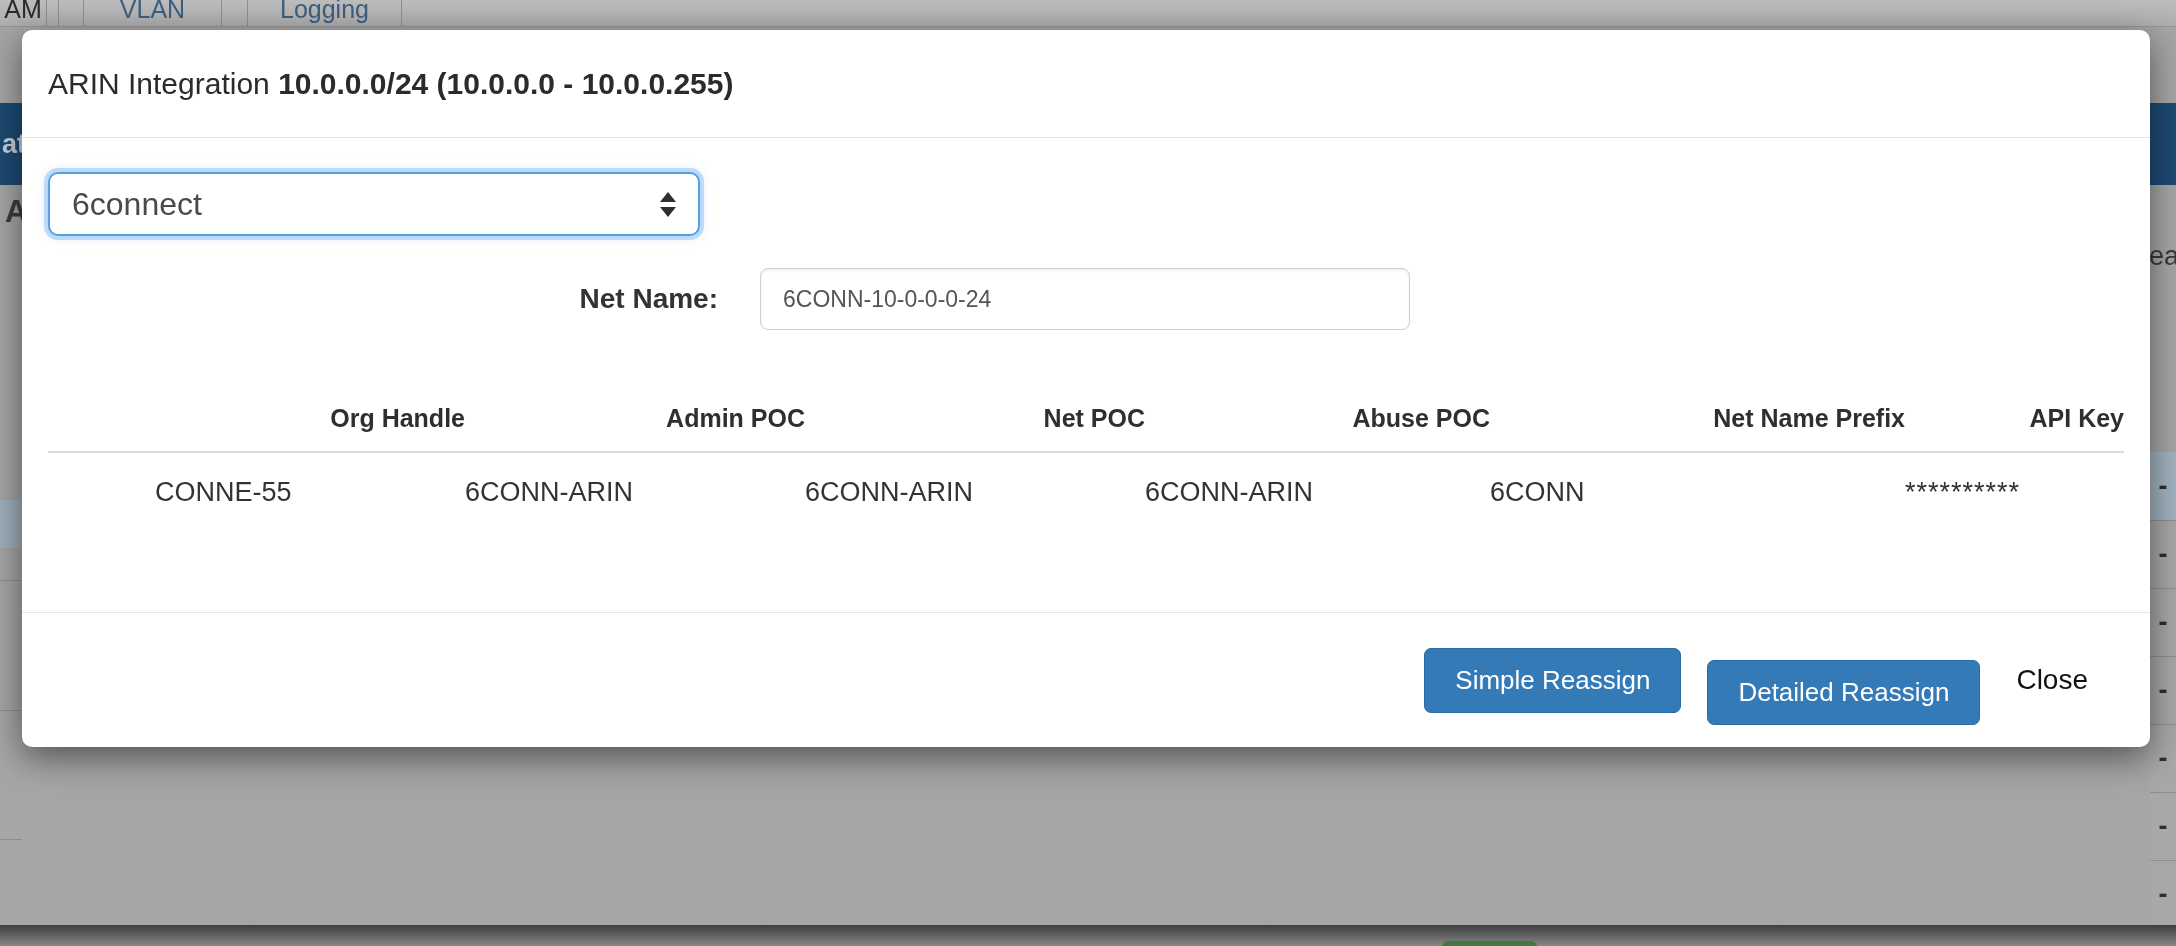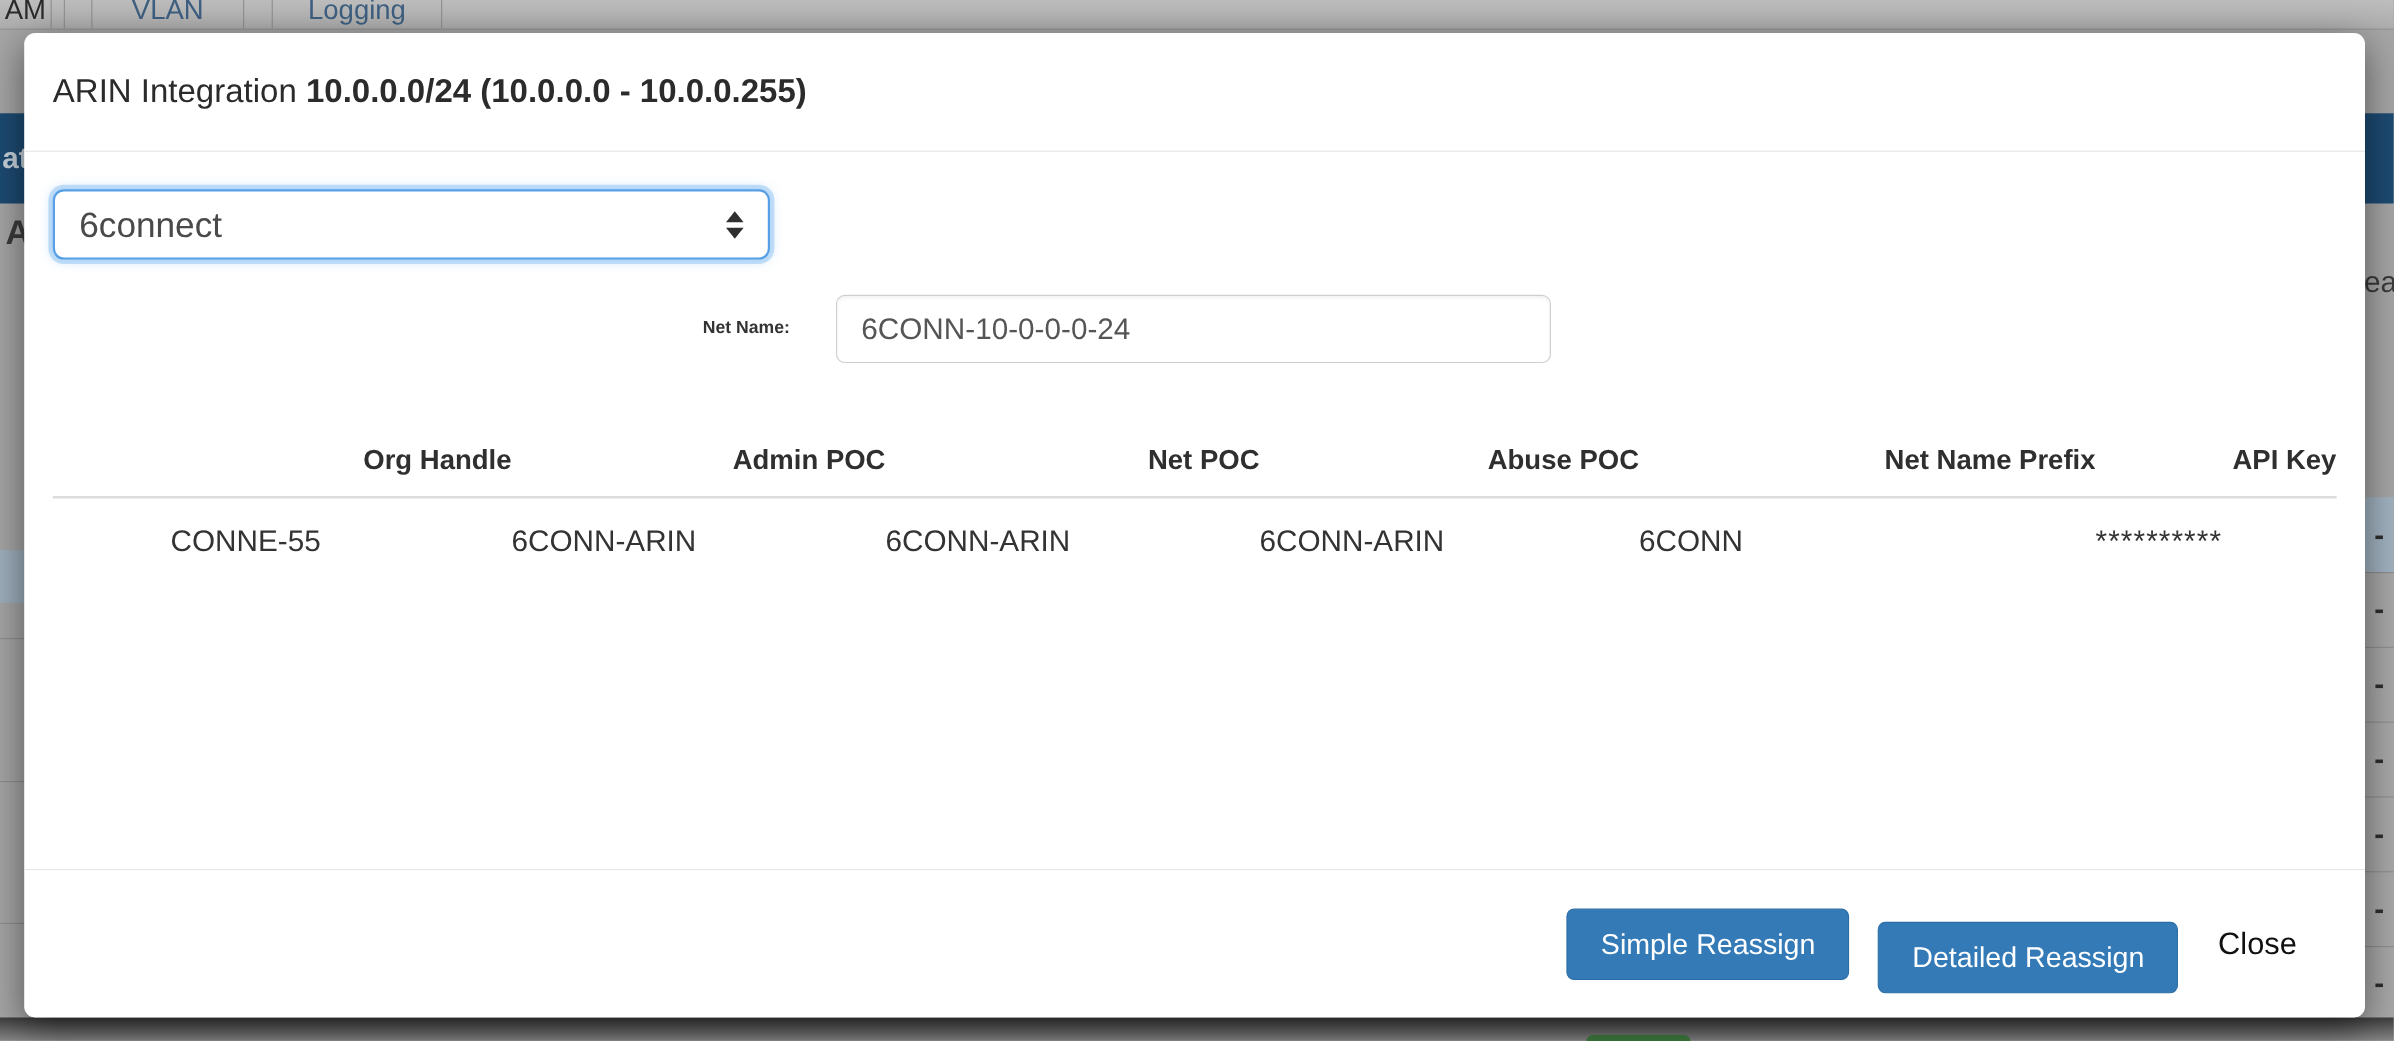--- a/index.html
+++ b/index.html
@@ -27,21 +27,21 @@
     display:flex; align-items:center; justify-content:center; font-size:27px; font-weight:700; color:#2e2e2e; }
   .bg-row { left:2150px; width:26px; height:68px; background:#a8a8a8; border-top:1px solid #8e8e8e;
     display:flex; align-items:center; justify-content:center; font-size:27px; font-weight:700; color:#2e2e2e; }
   .leftline { left:0; width:22px; height:1px; background:#8e8e8e; }
   .bottom-shade { left:0; top:925px; width:2176px; height:21px;
     background:linear-gradient(#3e3e3e,#868686); }
   .green-btn-sliver { left:1442px; top:941px; width:95px; height:6px;
     background:#3e7c3e; border-radius:6px 6px 0 0; }
 
   
-  #modal { position:absolute; left:22px; top:30px; width:2128px; height:895px; z-index:10;
+  #modal { position:absolute; left:22px; top:30px; width:2128px; height:717px; z-index:10;
     background:#fff; border-radius:10px; box-shadow:0 10px 35px rgba(0,0,0,.5);
     display:flex; flex-direction:column; overflow:hidden; }
   .m-header { height:108px; flex:0 0 auto; padding:0 26px; display:flex; align-items:center;
     border-bottom:1px solid #e5e5e5; }
   .m-title { font-size:30px; color:#2b2b2b; font-weight:400; }
   .m-title b { font-weight:700; }
   .m-body { flex:1 1 auto; padding:0 26px; overflow:hidden; }
 
   .select-box { margin-top:34px; width:652px; height:64px; border:2px solid #57a0e6;
     border-radius:10px; background:#fff; display:flex; align-items:center;
@@ -50,24 +50,24 @@
   .select-text { font-size:32px; color:#4a4a4a; }
   .select-arrows { display:flex; flex-direction:column; gap:5px; align-items:center; }
   .tri-up { width:0; height:0; border-left:8px solid transparent; border-right:8px solid transparent;
     border-bottom:10px solid #2f2f2f; }
   .tri-down { width:0; height:0; border-left:8px solid transparent; border-right:8px solid transparent;
     border-top:10px solid #2f2f2f; }
 
   .form-row { display:flex; align-items:center; }
   .form-row.first { margin-top:32px; }
   .form-row.second { margin-top:28px; }
-  .form-label { width:670px; text-align:right; font-size:16px; font-weight:700; color:#333;
+  .form-label { width:670px; text-align:right; font-size:28px; font-weight:700; color:#333;
     padding-right:0; }
   .form-input { margin-left:42px; width:650px; height:62px; border:1px solid #cfcfcf;
-    border-radius:8px; font-family:"Liberation Sans",sans-serif; font-size:27px; color:#555;
+    border-radius:8px; font-family:"Liberation Sans",sans-serif; font-size:23px; color:#555;
     padding:0 22px; box-shadow:inset 0 2px 3px rgba(0,0,0,.06); outline:none; background:#fff; }
 
   .help-text { margin-top:24px; font-size:27.5px; color:#333; line-height:39px; max-width:2076px; }
 
   table.poc { margin-top:74px; width:100%; border-collapse:collapse; table-layout:fixed; }
   table.poc th { text-align:right; font-size:25px; font-weight:700; color:#2f2f2f;
     padding:0 0 18px 0; border-bottom:2px solid #dcdcdc; }
   table.poc td { padding:24px 0 64px 0; font-size:27px; color:#333; vertical-align:middle; }
   .col-radio { width:107px; } .col-org { width:310px; } .col-admin { width:340px; }
   .col-net { width:340px; } .col-abuse { width:345px; } .col-prefix { width:415px; }

